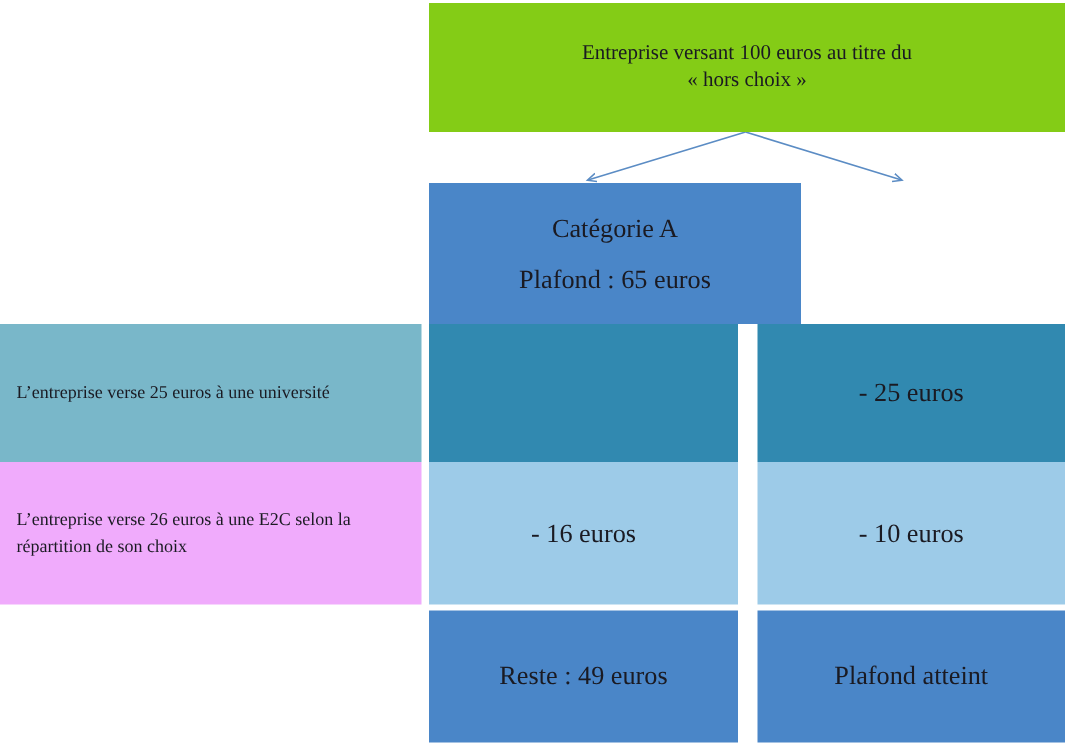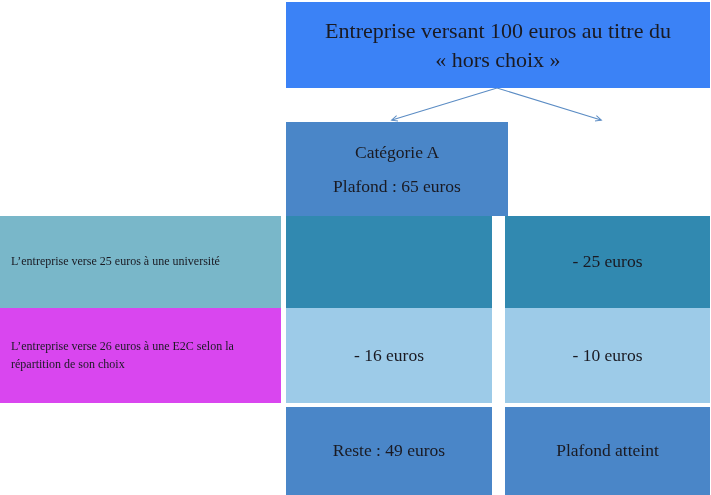--- a/index.html
+++ b/index.html
@@ -34,36 +34,36 @@
     text-align: center;
     line-height: 1.32;
   }
 
   
   #top-box {
     left: 286px;
     top: 2px;
     width: 424px;
     height: 86px;
-    background: #3b82f6;
-    font-size: 22px;
+    background: #84cc16;
+    font-size: 14px;
     padding: 0 12px;
   }
   #top-box .ln { display: block; }
 
   
   .cat-head {
     top: 122px;
     height: 94px;
     background: #4a86c8;
     font-size: 17.5px;
     justify-content: space-around;
     padding: 14px 8px 12px;
   }
-  #cat-a-head { left: 286px; width: 222px; }
+  #cat-a-head { left: 286px; width: 248px; }
   #cat-b-head { left: 505px; width: 205px; }
 
   
   .left-label {
     position: absolute;
     box-sizing: border-box;
     display: flex;
     flex-direction: column;
     justify-content: center;
     left: 0px;
@@ -74,21 +74,21 @@
     text-align: left;
   }
   #left-row-1 {
     top: 216px;
     height: 92px;
     background: #79b7c9;
   }
   #left-row-2 {
     top: 308px;
     height: 95px;
-    background: #d946ef;
+    background: #f0abfc;
   }
 
   
   .cell {
     font-size: 17.5px;
     justify-content: center;
   }
   .row-1 { top: 216px; height: 92px; background: #3189b0; }
   .row-2 { top: 308px; height: 95px; background: #9dcbe8; }
   .row-3 { top: 407px; height: 88px; background: #4a86c8; }

